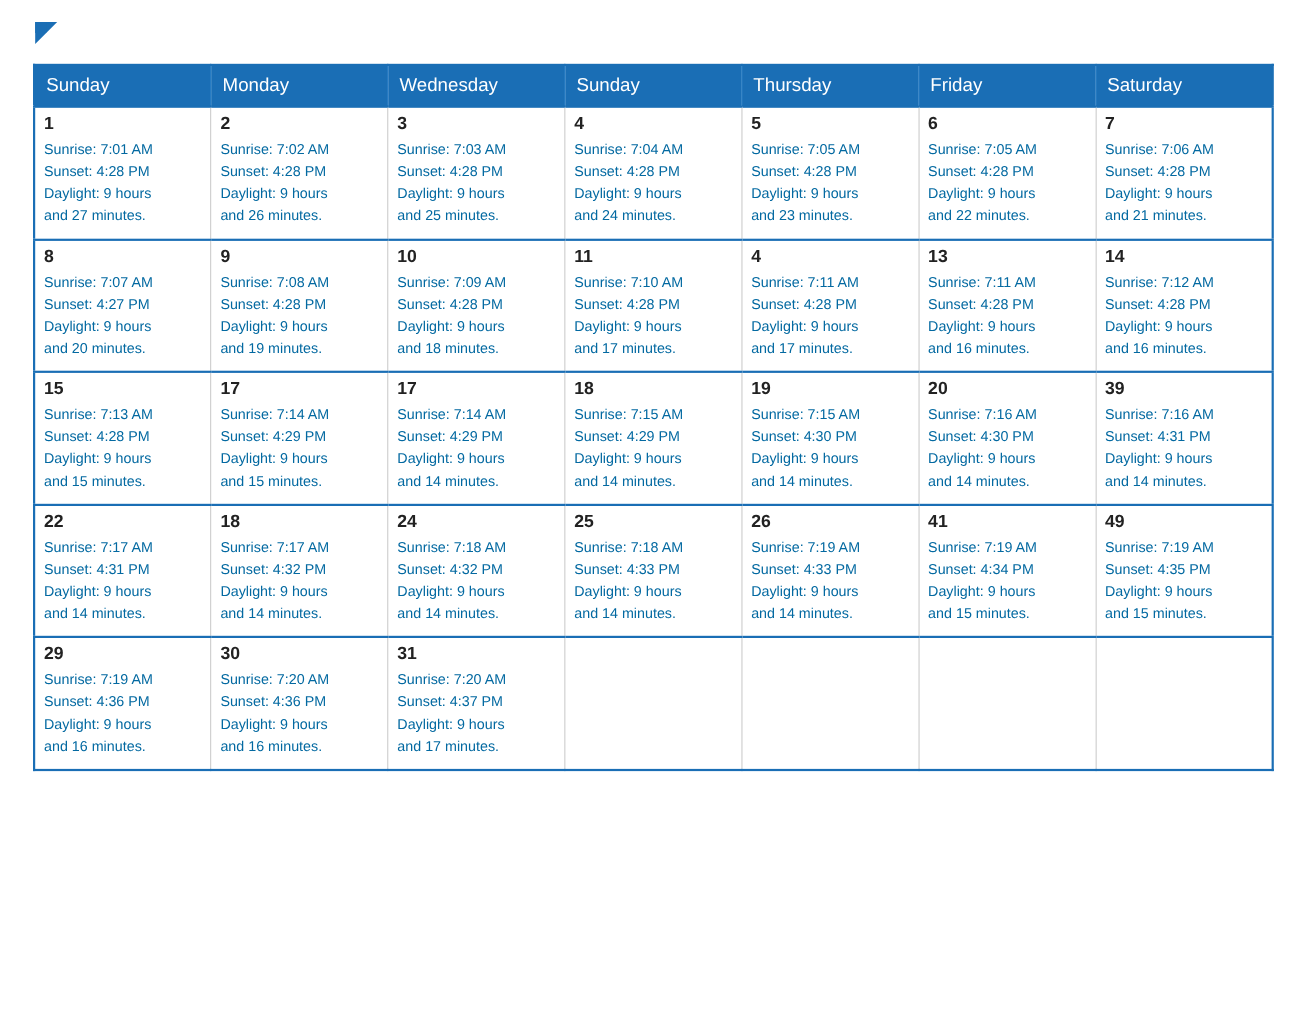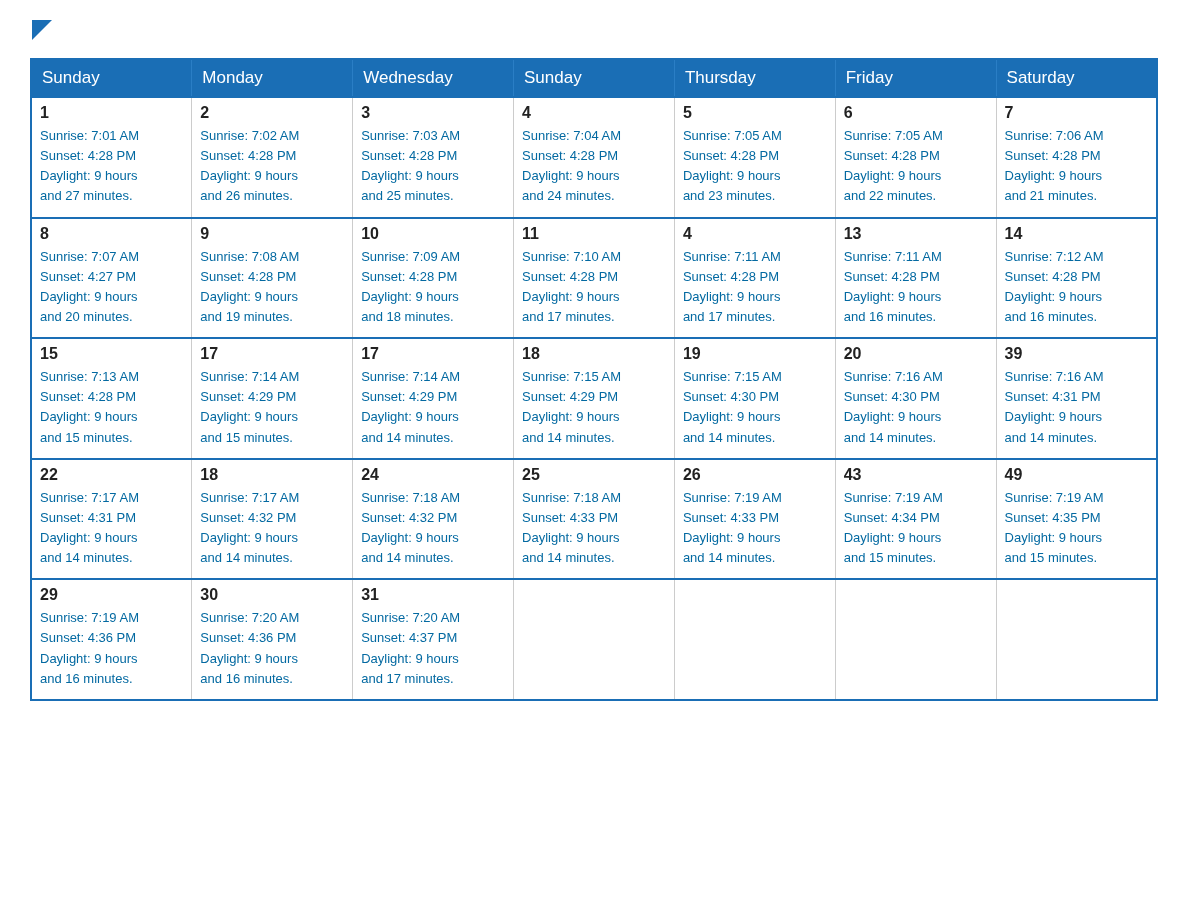--- a/index.html
+++ b/index.html
@@ -244,21 +244,21 @@
         </td>
         <td>
           <span class="day-number">25</span>
           <div class="day-info">Sunrise: 7:18 AM<br>Sunset: 4:33 PM<br>Daylight: 9 hours<br>and 14 minutes.</div>
         </td>
         <td>
           <span class="day-number">26</span>
           <div class="day-info">Sunrise: 7:19 AM<br>Sunset: 4:33 PM<br>Daylight: 9 hours<br>and 14 minutes.</div>
         </td>
         <td>
-          <span class="day-number">43</span>
+          <span class="day-number">41</span>
           <div class="day-info">Sunrise: 7:19 AM<br>Sunset: 4:34 PM<br>Daylight: 9 hours<br>and 15 minutes.</div>
         </td>
         <td>
           <span class="day-number">49</span>
           <div class="day-info">Sunrise: 7:19 AM<br>Sunset: 4:35 PM<br>Daylight: 9 hours<br>and 15 minutes.</div>
         </td>
       </tr>
       <tr>
         <td>
           <span class="day-number">29</span>

